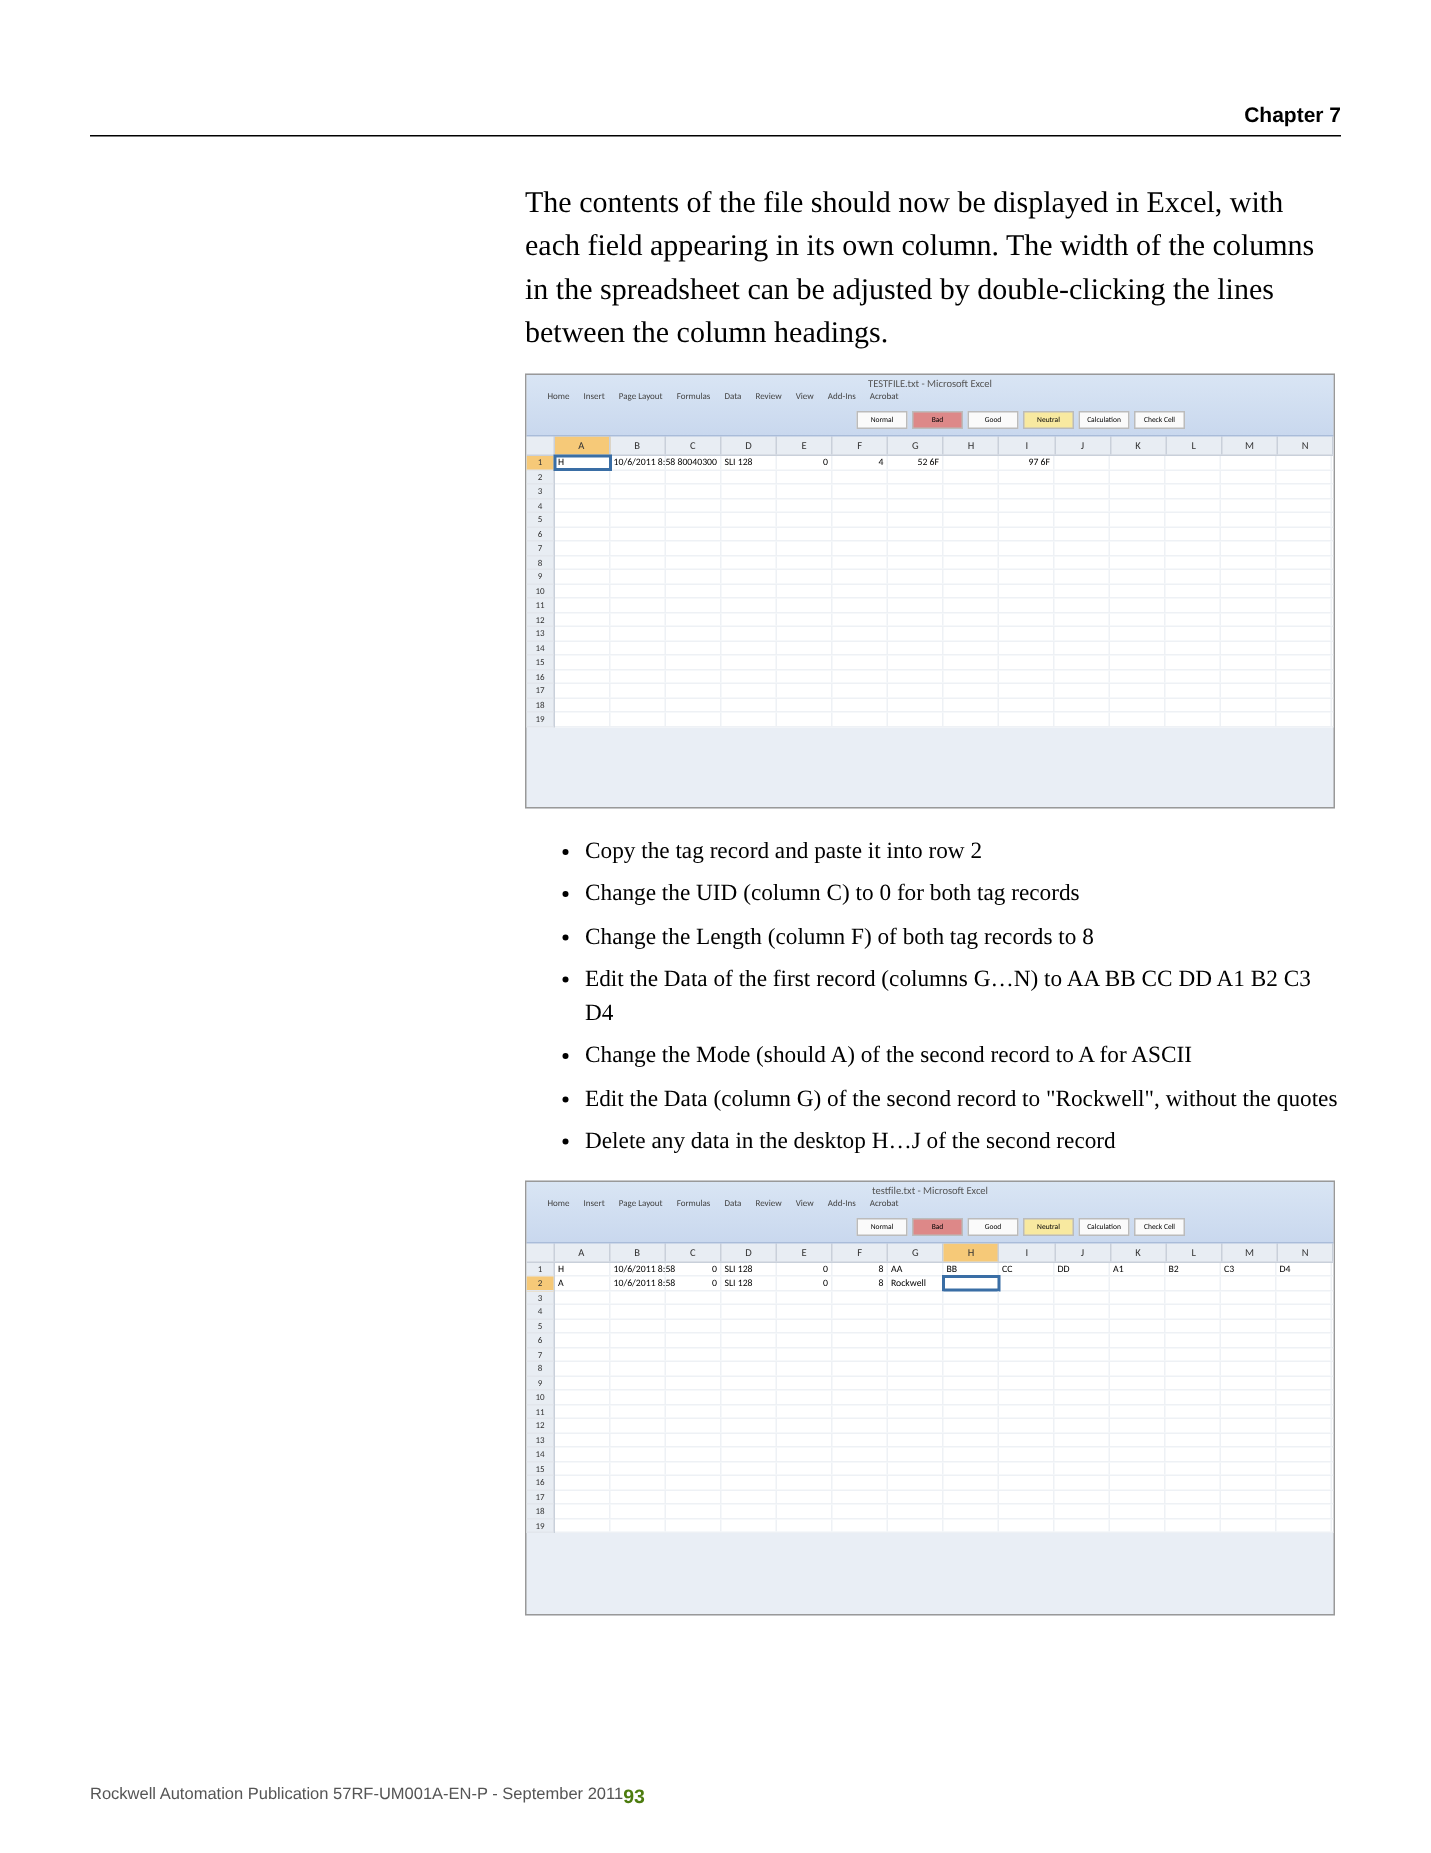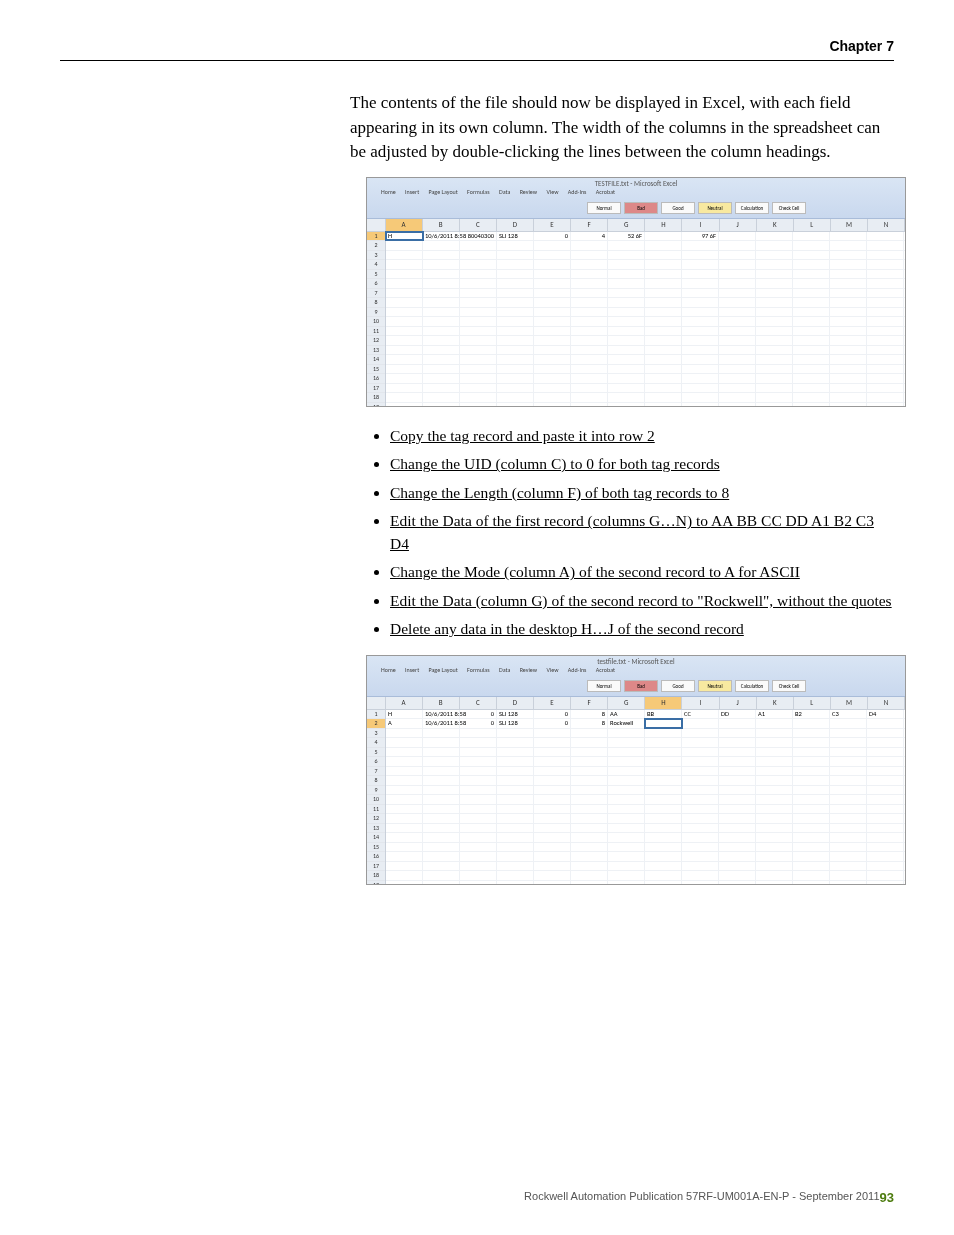--- a/index.html
+++ b/index.html
@@ -7,58 +7,57 @@
     padding: 0;
     background: #ffffff;
     font-family: Georgia, 'Times New Roman', serif;
     color: #000;
   }
   .page {
     width: 954px;
     height: 1235px;
     position: relative;
     box-sizing: border-box;
-    padding: 38px 60px 40px 60px;
+    padding: 68px 60px 40px 60px;
   }
   .chapter-header {
     text-align: right;
     font-family: Arial, Helvetica, sans-serif;
     font-weight: bold;
     font-size: 14px;
     margin-bottom: 6px;
   }
   .rule {
     border: none;
     border-top: 1px solid #000;
     margin: 0 0 30px 0;
   }
   .content {
     margin-left: 290px;
   }
   .body-text {
-    font-size: 17px;
+    font-size: 20px;
     line-height: 1.45;
     margin: 0 0 12px 0;
   }
   ul.bullets {
     margin: 4px 0 14px 0;
     padding-left: 40px;
-    text-decoration: underline;
   }
   ul.bullets li {
     font-size: 15.5px;
     line-height: 1.45;
     margin-bottom: 6px;
     list-style-type: disc;
   }
   .excel-shot {
     width: 540px;
-    height: 230px;
+    height: 290px;
     border: 1px solid #999;
-    margin: 6px 0 18px 16px;
+    margin: 6px 0 18px 0;
     background: #e9eef5;
     font-family: Calibri, Arial, sans-serif;
     font-size: 8px;
     position: relative;
     overflow: hidden;
     box-sizing: border-box;
   }
   .excel-ribbon {
     height: 40px;
     background: linear-gradient(#d9e5f4, #c9d8ee);
@@ -167,21 +166,21 @@
     outline: 2px solid #3a6ea5;
     outline-offset: -1px;
     background: #fff;
   }
   .footer {
     position: absolute;
     bottom: 30px;
     left: 60px;
     right: 60px;
     display: flex;
-    justify-content: flex-end;
+    justify-content: flex-start;
     font-family: Arial, Helvetica, sans-serif;
     font-size: 11px;
     color: #555;
   }
   .footer .pg {
     font-weight: bold;
     color: #4d7c0f;
     font-size: 13px;
   }
   .bold { font-weight: bold; }
@@ -571,21 +570,21 @@
         </div>
       </div>
     </div>
 
 
     <ul class="bullets">
       <li>Copy the tag record and paste it into row 2</li>
       <li>Change the UID (column C) to 0 for both tag records</li>
       <li>Change the Length (column F) of both tag records to 8</li>
       <li>Edit the Data of the first record (columns G…N) to AA BB CC DD A1 B2 C3 D4</li>
-      <li>Change the Mode (column A) of the second record to A for ASCII</li>
+      <li>Change the Mode (should A) of the second record to A for ASCII</li>
       <li>Edit the Data (column G) of the second record to "Rockwell", without the quotes</li>
       <li>Delete any data in the desktop H…J of the second record</li>
     </ul>
 
     <div class="excel-shot">
       <div class="excel-ribbon">
         <div class="excel-title">testfile.txt  -  Microsoft Excel</div>
         <div class="ribbon-tabs">
           <span>Home</span>
           <span>Insert</span>

